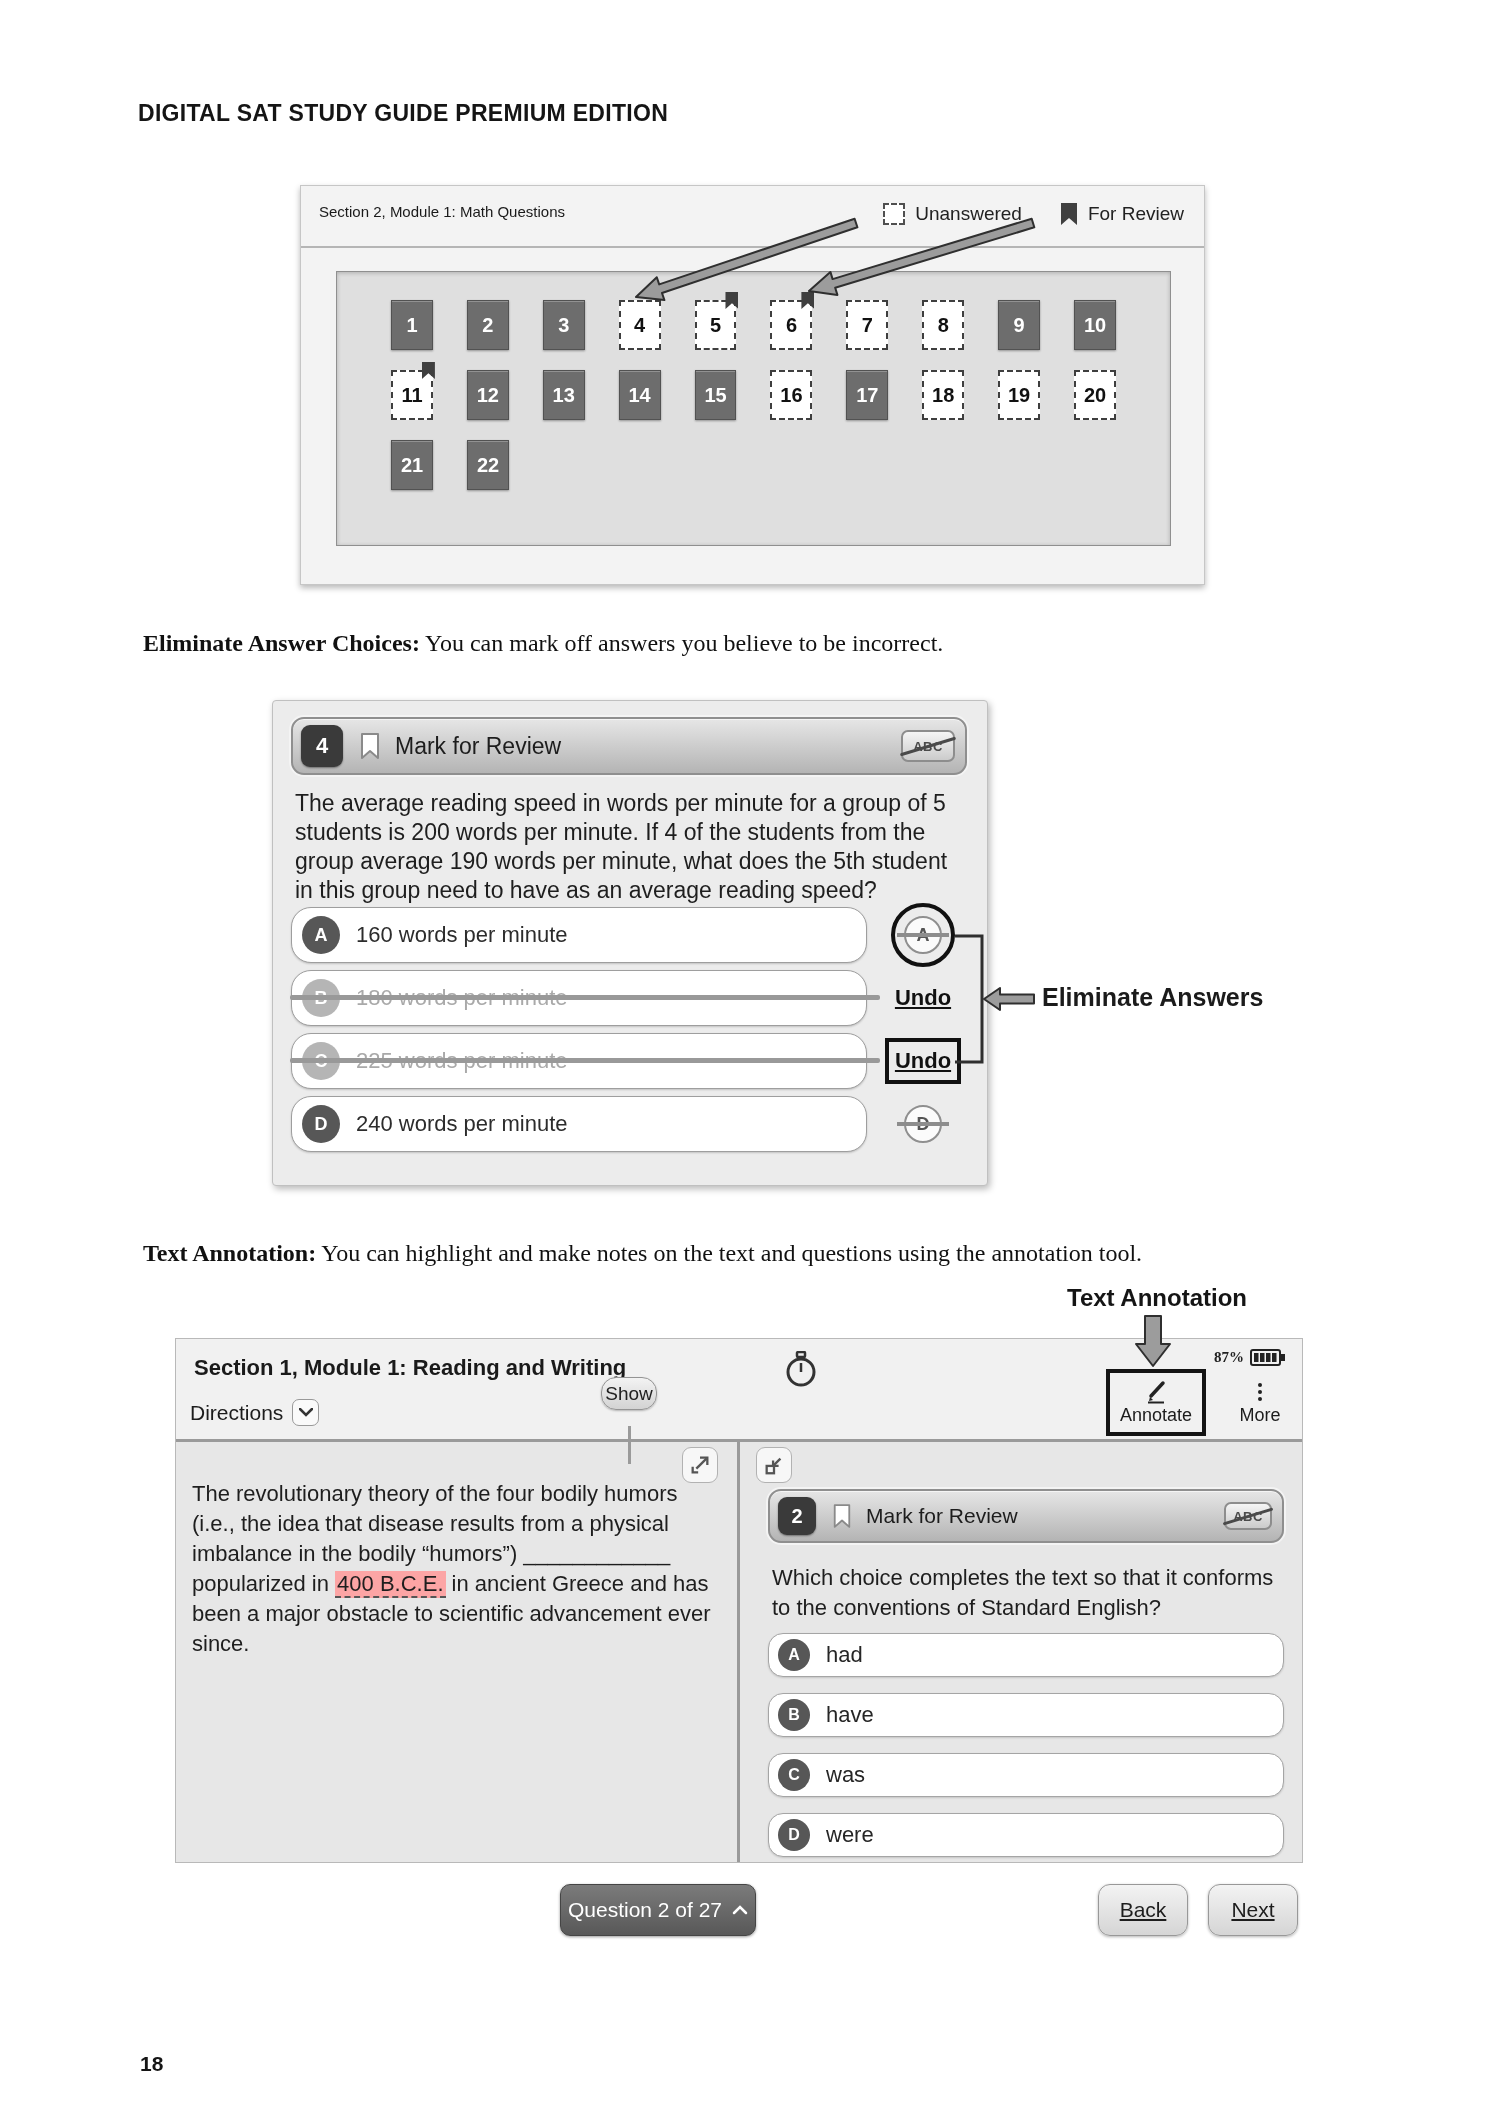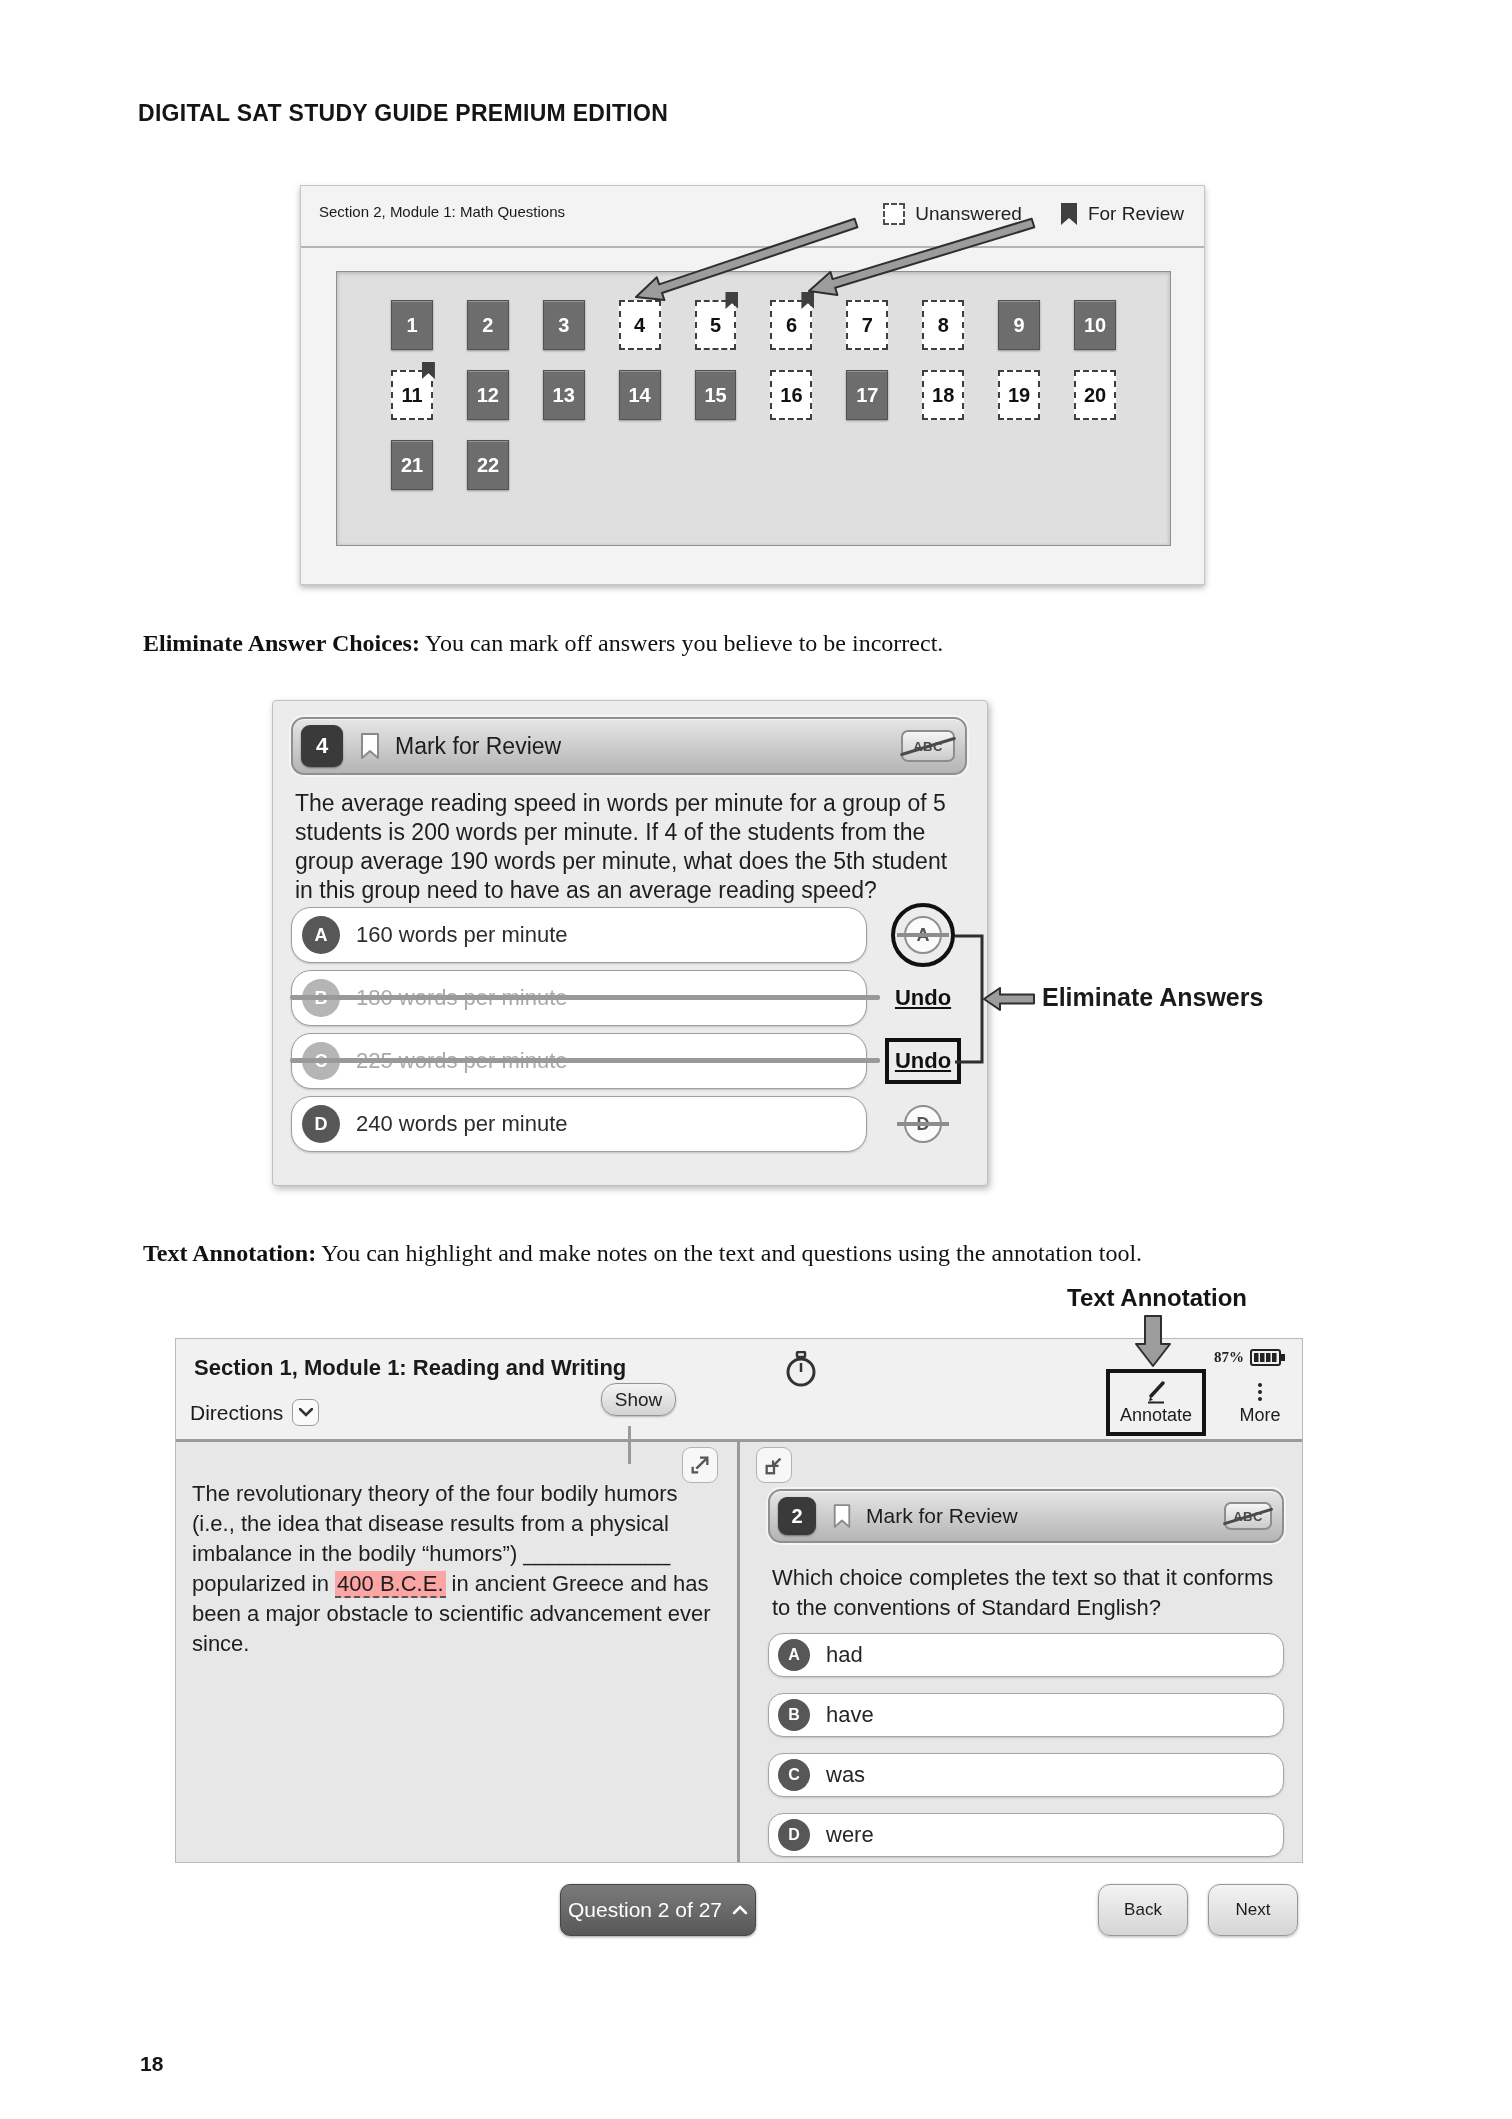--- a/index.html
+++ b/index.html
@@ -59,21 +59,21 @@
   
   .panel3 { position:absolute; left:175px; top:1338px; width:1128px; height:525px; background:#f1f1f1; border:1.5px solid #b9b9b9; }
   .content-bg { position:absolute; left:0; top:100px; right:0; bottom:0; background:#e7e7e7; }
   .hdr-divider { position:absolute; left:0; right:0; top:100px; height:2.5px; background:#9a9a9a; }
   .col-divider { position:absolute; left:561px; top:100px; width:2.5px; bottom:0; background:#9a9a9a; }
   .p3-title { position:absolute; left:18px; top:16px; font-size:22px; font-weight:bold; color:#1a1a1a; }
   .timer { position:absolute; left:608px; top:12px; }
   .battery { position:absolute; right:16px; top:10px; display:flex; align-items:center; gap:6px; font-size:15px; font-weight:bold; color:#222;font-family:Liberation Serif, serif; }
   .directions { position:absolute; left:14px; top:60px; font-size:21px; color:#1c1c1c; display:flex; align-items:center; gap:9px; }
   .chev-btn { width:27px; height:27px; border:1.5px solid #999; border-radius:7px; background:#fafafa; display:flex; align-items:center; justify-content:center; }
-  .show-btn { position:absolute; left:425px; top:44px; width:75px; height:33px; border-radius:15px; border:1.5px solid #949494; background:linear-gradient(#f3f3f3,#d3d3d3); font-size:19px; color:#222; display:flex; align-items:center; justify-content:center; box-shadow:0 1px 2px rgba(0,0,0,.25); }
+  .show-btn { position:absolute; left:425px; top:38px; width:56px; height:33px; border-radius:15px; border:1.5px solid #949494; background:linear-gradient(#f3f3f3,#d3d3d3); font-size:19px; color:#222; display:flex; align-items:center; justify-content:center; box-shadow:0 1px 2px rgba(0,0,0,.25); }
   .show-stem { position:absolute; left:452px; top:87px; width:3px; height:38px; background:#9a9a9a; }
   .annotate-box { position:absolute; left:930px; top:30px; width:100px; height:67px; border:4px solid #141414; display:flex; flex-direction:column; align-items:center; justify-content:center; gap:1px; }
   .annotate-label { font-size:18px; color:#1c1c1c; }
   .more { position:absolute; left:1040px; top:44px; width:56px; display:flex; flex-direction:column; align-items:center; gap:4px;margin-left:16px; }
   .vdots { display:flex; flex-direction:column; gap:3px; }
   .vdots i { width:4px; height:4px; border-radius:50%; background:#222; }
   .more-label { font-size:18px; color:#1c1c1c; }
   .tool-btn { position:absolute; width:36px; height:36px; border:1.5px solid #b2b2b2; border-radius:9px; background:#f7f7f7; display:flex; align-items:center; justify-content:center; }
   .tool-left { left:506px; top:108px; }
   .tool-right { left:580px; top:108px; }
@@ -82,21 +82,21 @@
   .panel3 .qheader { left:592px; top:150px; width:516px; height:54px; }
   .panel3 .qheader .num { width:38px; height:38px; font-size:20px; }
   .q3text { position:absolute; left:596px; top:224px; width:506px; font-size:22px; line-height:30px; color:#1e1e1e; }
   .rw-list { position:absolute; left:592px; top:294px; width:516px; display:flex; flex-direction:column; gap:16px; }
   .rw-pill { height:44px; background:#fff; border:1.5px solid #a5a5a5; border-radius:15px; display:flex; align-items:center; box-shadow:0 1px 2px rgba(0,0,0,.15); }
   .rw-letter { width:32px; height:32px; border-radius:50%; background:#575757; color:#fff; font-weight:bold; font-size:16px; display:flex; align-items:center; justify-content:center; margin:0 16px 0 9px; flex:none; }
   .rw-text { font-size:22px; color:#262626; }
 
   
   .counter-btn { position:absolute; left:560px; top:1884px; width:196px; height:52px; border-radius:10px; background:linear-gradient(#7b7b7b,#585858); border:1px solid #454545; color:#fff; font-size:21px; display:flex; align-items:center; justify-content:center; gap:10px; box-shadow:0 1px 3px rgba(0,0,0,.4); }
-  .nav-btn { position:absolute; top:1884px; width:90px; height:52px; border-radius:12px; background:linear-gradient(#f3f3f3,#d5d5d5); border:1.5px solid #989898; color:#1d1d1d; font-size:17px; display:flex; align-items:center; justify-content:center; box-shadow:0 1px 3px rgba(0,0,0,.3); }
+  .nav-btn { position:absolute; top:1884px; width:90px; height:52px; border-radius:12px; background:linear-gradient(#f3f3f3,#d5d5d5); border:1.5px solid #989898; color:#1d1d1d; font-size:21px; display:flex; align-items:center; justify-content:center; box-shadow:0 1px 3px rgba(0,0,0,.3);text-decoration:underline; }
   .back-btn { left:1098px; } .next-btn { left:1208px; }
 
   .ta-callout { position:absolute; left:1052px; top:1284px; width:210px; text-align:center; font-size:24px; font-weight:bold; color:#151515; }
 
   .overlay { position:absolute; left:0; top:0; pointer-events:none; z-index:40; }
 </style>
 </head>
 <body>
 
 <div class="page">

